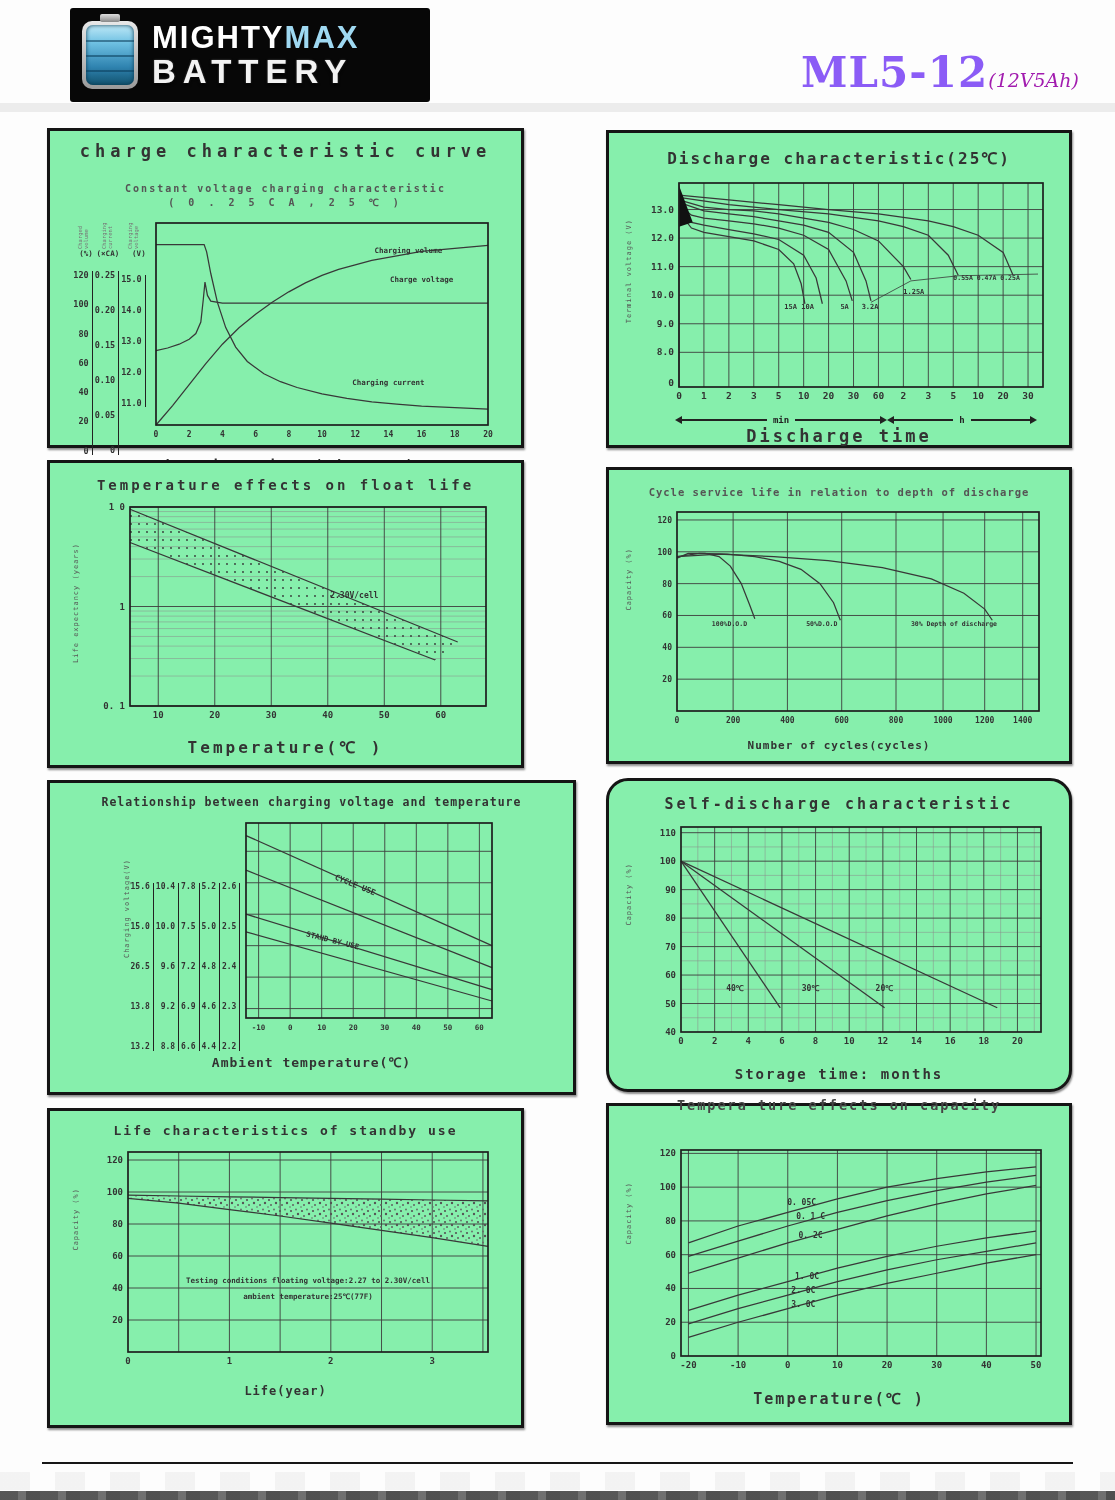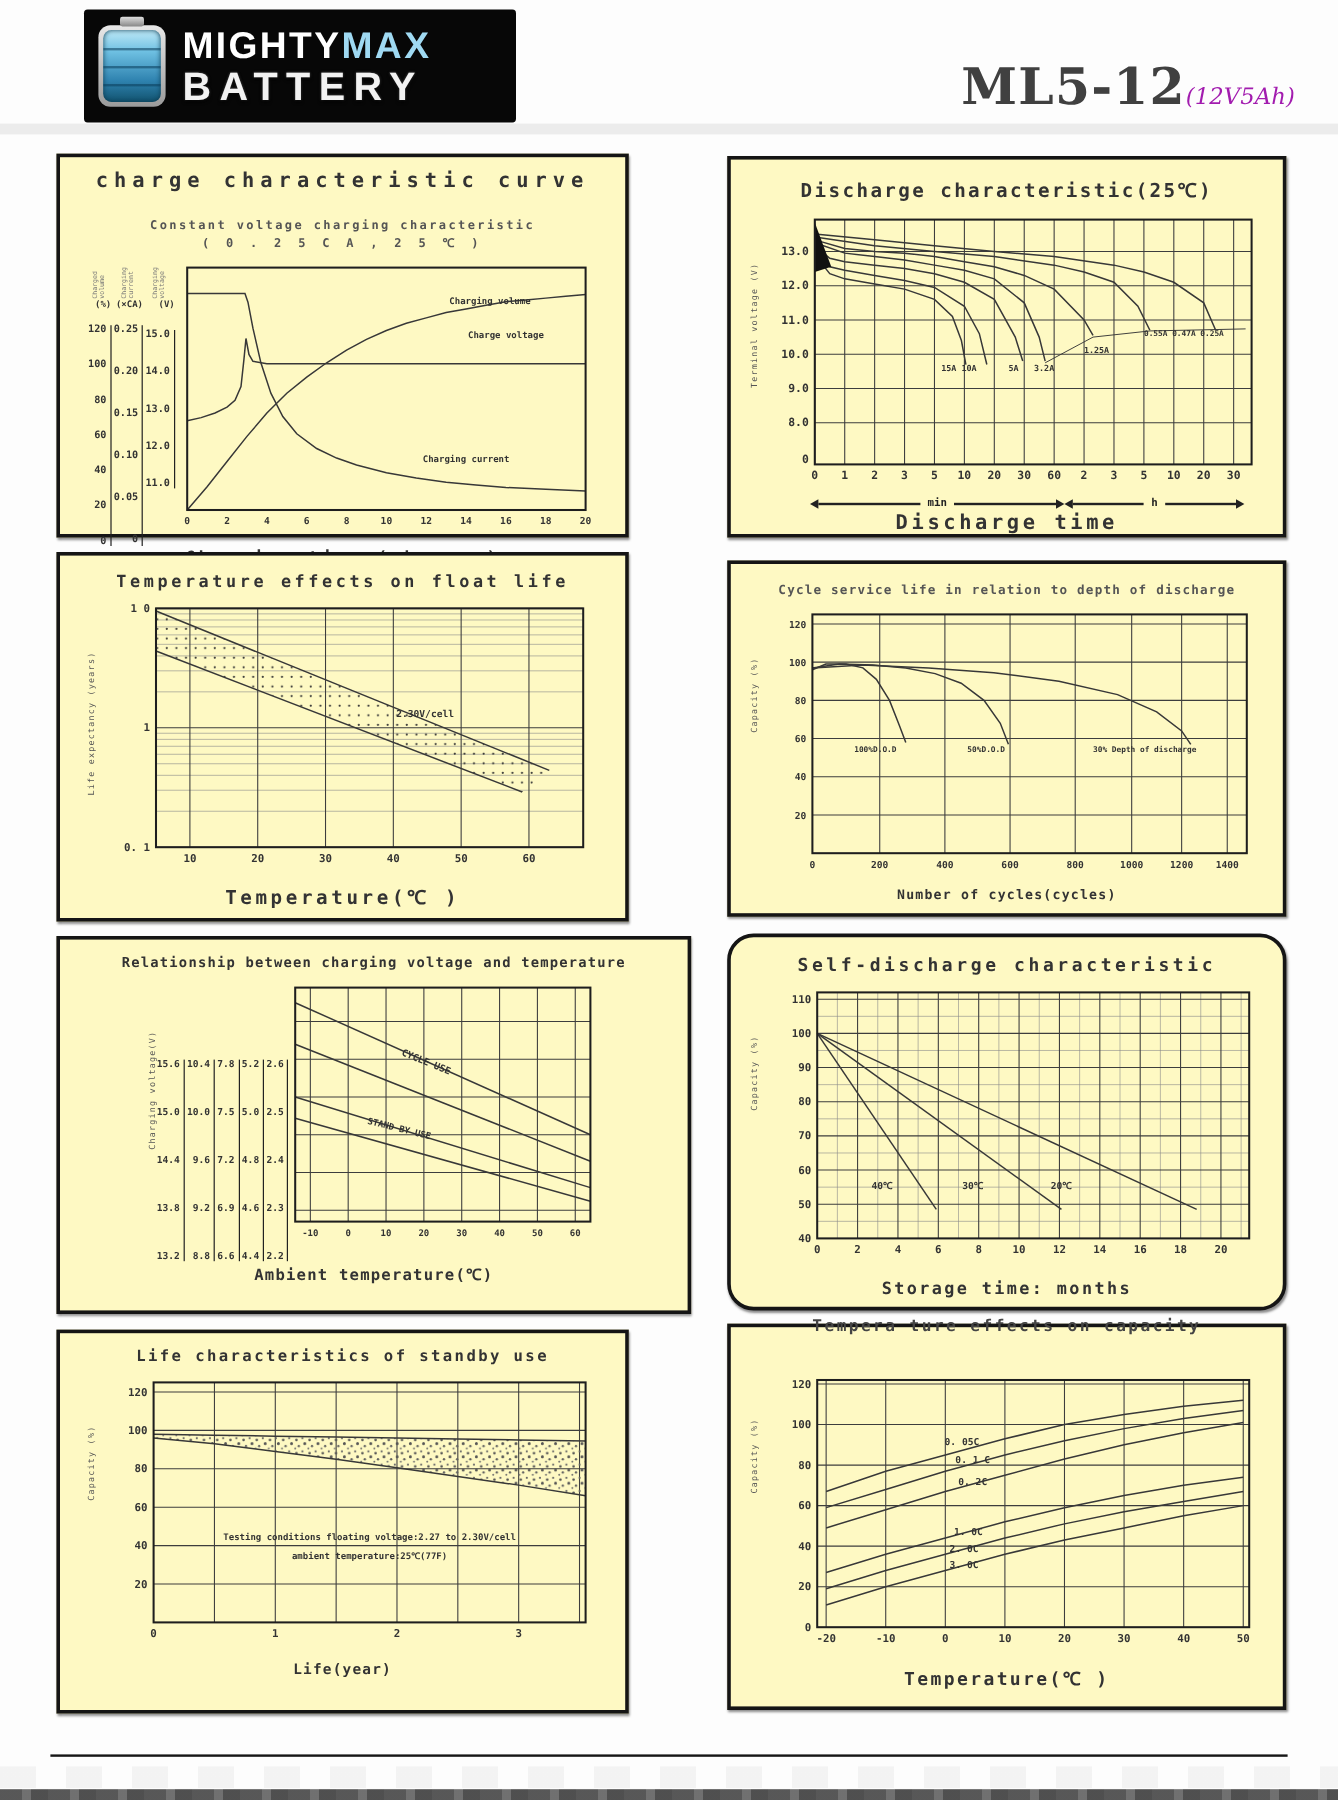--- a/index.html
+++ b/index.html
@@ -15,25 +15,25 @@
   .batt-core{width:100%;height:100%;border-radius:7px;
         background:linear-gradient(180deg,#bfe9f7 0%,#6ec0e2 30%,#2f83b0 70%,#12536f 100%);
         box-shadow:inset 0 0 4px #0b3b52;position:relative;overflow:hidden;}
   .batt-core i{position:absolute;left:0;width:100%;height:2px;background:rgba(10,60,90,.55);}
   .logo-text{line-height:1;}
   .lg1{font-family:"Liberation Sans",sans-serif;font-weight:bold;font-size:31px;letter-spacing:2px;color:#fff;}
   .lg1 .max{color:#9fd9f2;}
   .lg2{font-family:"Liberation Sans",sans-serif;font-weight:bold;font-size:33px;letter-spacing:7px;
        color:#f2f2f2;text-shadow:0 2px 3px #000,0 0 2px #666;margin-top:2px;}
   .model{position:absolute;right:36px;top:48px;font-family:"DejaVu Serif","Liberation Serif",serif;}
-  .model b{font-size:42px;font-weight:bold;color:#404040;letter-spacing:1px;}
+  .model b{font-size:42px;font-weight:bold;color:#8b5cf6;letter-spacing:1px;}
   .model i{font-size:19px;color:#a21caf;}
   .hdr-band{position:absolute;left:0;top:103px;width:100%;height:9px;background:#ececec;}
   
-  .panel{position:absolute;border:3px solid #151515;background:#fef9c3;box-sizing:border-box;
+  .panel{position:absolute;border:3px solid #151515;background:#86efac;box-sizing:border-box;
          box-shadow:1px 2px 2px rgba(0,0,0,.45);display:flex;flex-direction:column;align-items:center;}
   .p1{left:47px;top:128px;width:477px;height:320px;}
   .p2{left:606px;top:130px;width:466px;height:318px;}
   .p3{left:47px;top:460px;width:477px;height:308px;}
   .p4{left:606px;top:467px;width:466px;height:297px;}
   .p5{left:47px;top:780px;width:529px;height:315px;}
   .p6{left:606px;top:778px;width:466px;height:314px;border-radius:22px;}
   .p7{left:47px;top:1108px;width:477px;height:320px;}
   .p8{left:606px;top:1103px;width:466px;height:322px;}
   .ptitle{font-weight:bold;color:#333;white-space:nowrap;}
@@ -404,21 +404,21 @@
     <div class="ptitle">Relationship between charging voltage and temperature</div>
     <div class="prow">
       <div class="ylab">Charging voltage(V)</div>
       <div class="rulers r5">
           <div class="ruler">
             <div class="rcap"></div>
             <div class="runit"></div>
             <div class="rbody" style="height: 168px; margin-top: 22px;">
               <div>15.6</div>
               <div>15.0</div>
-              <div>14.4</div>
+              <div>26.5</div>
               <div>13.8</div>
               <div>13.2</div>
             </div>
           </div>
           <div class="ruler">
             <div class="rcap"></div>
             <div class="runit"></div>
             <div class="rbody" style="height: 168px; margin-top: 22px;">
               <div>10.4</div>
               <div>10.0</div>

